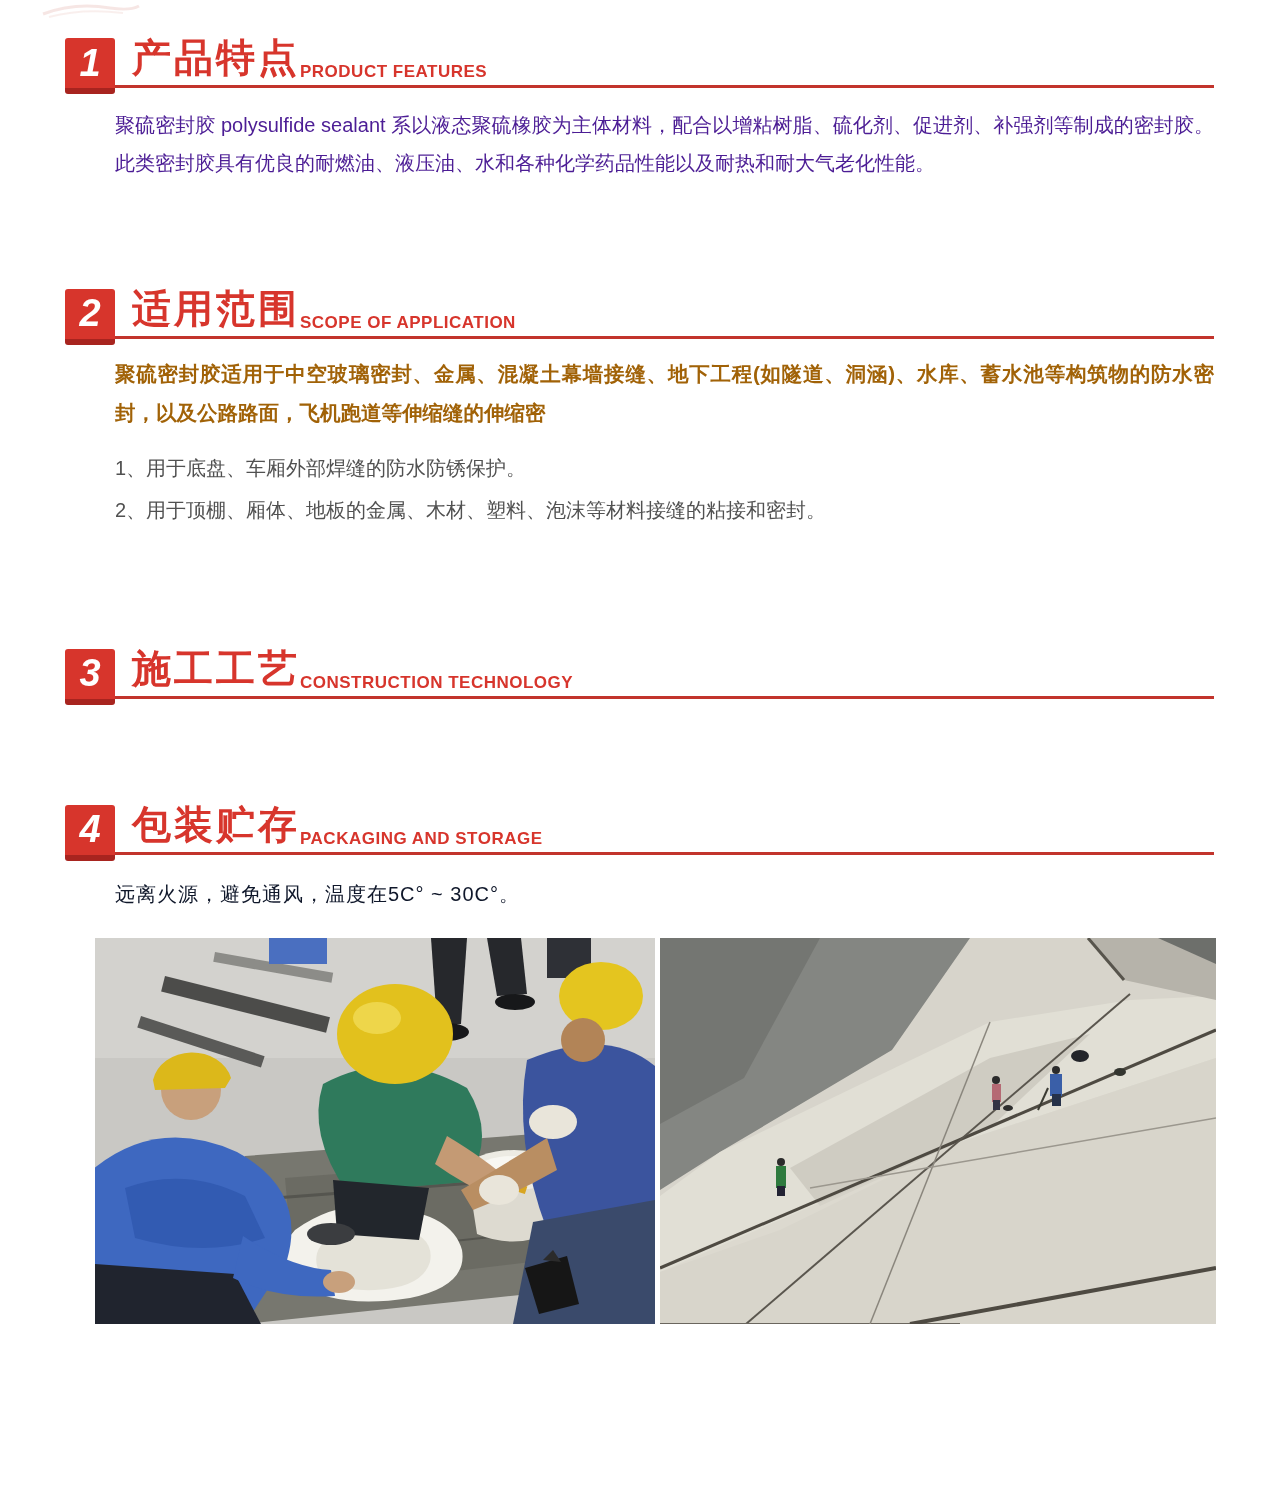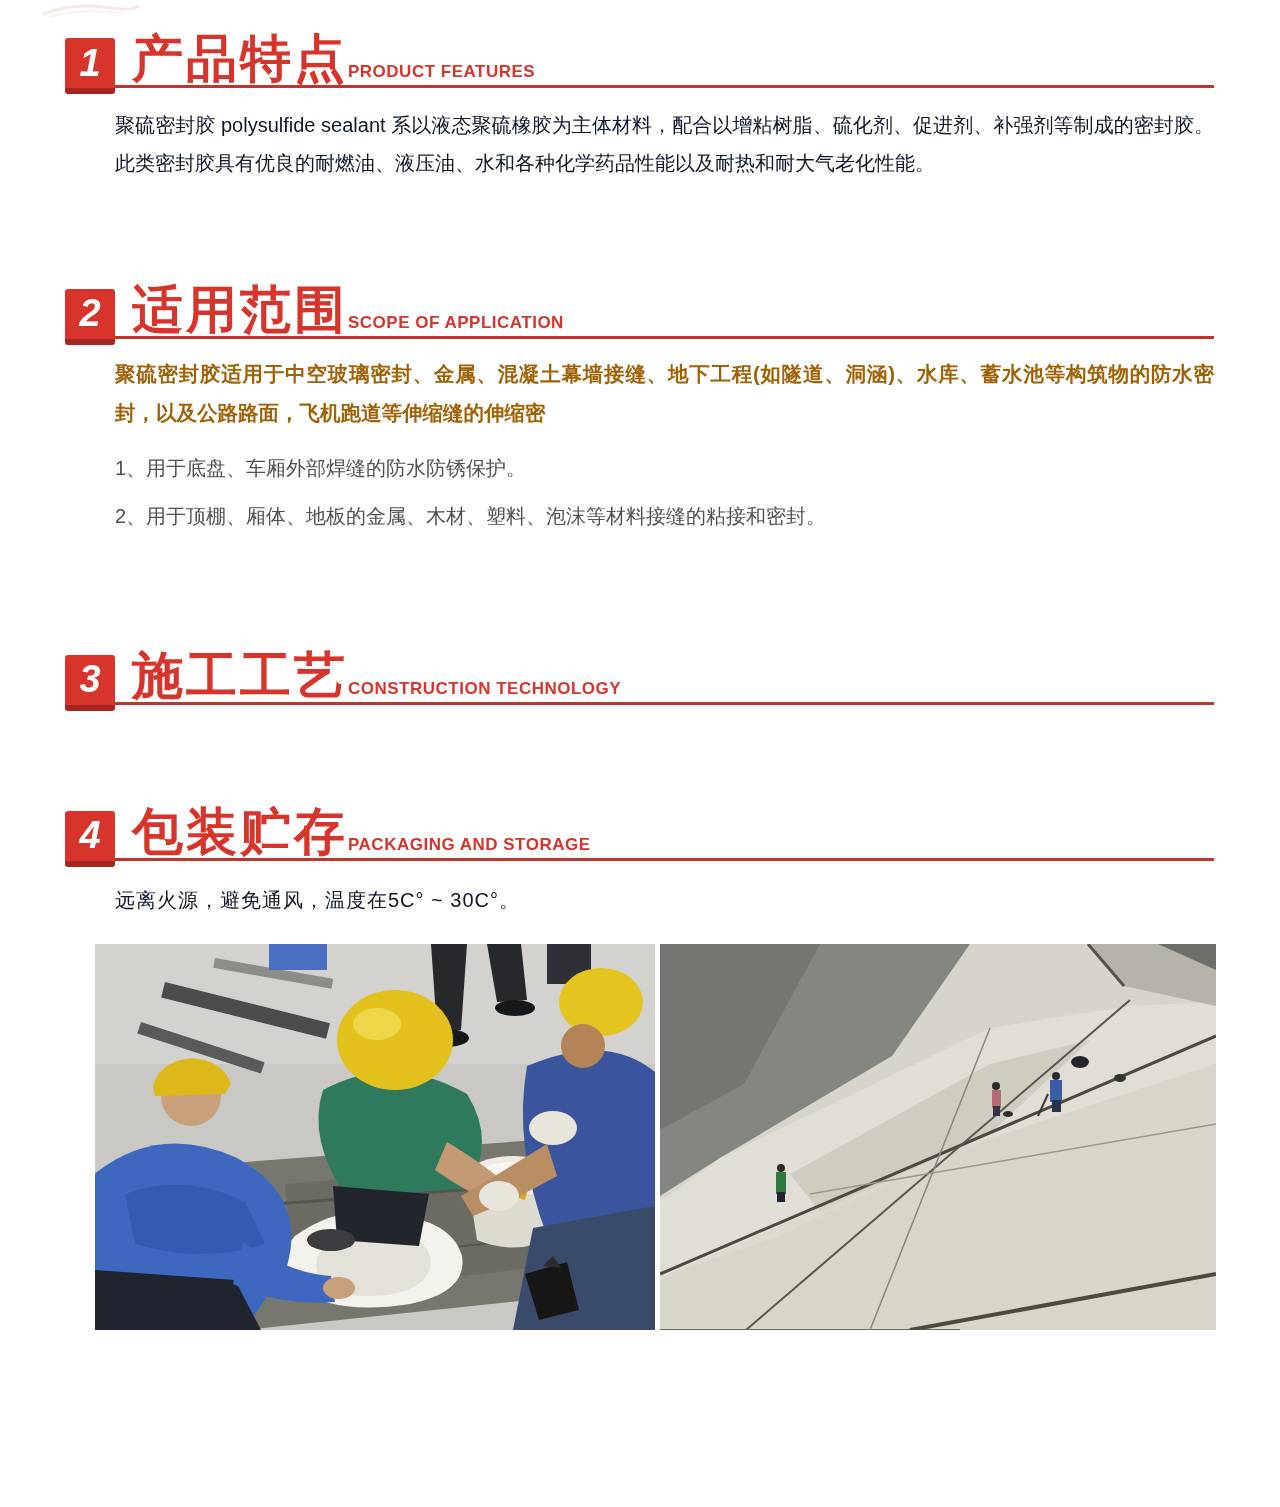--- a/index.html
+++ b/index.html
@@ -20,47 +20,47 @@
   }
   .num-badge{
     width:50px; height:56px; margin-bottom:-9px;
     background:#d7352c; border-bottom:6px solid #a8241f;
     border-radius:3px;
     color:#ffffff; font-size:38px; font-weight:bold; font-style:italic;
     display:flex; align-items:center; justify-content:center;
     flex:0 0 auto;
   }
   .sec-title{
-    color:#d7352c; font-size:51px; font-weight:bold;
-    letter-spacing:3px; line-height:1; margin-left:17px; margin-bottom:1px;
+    color:#d7352c; font-size:39px; font-weight:bold;
+    letter-spacing:3px; line-height:1; margin-left:17px; margin-bottom:8px;
     white-space:nowrap;
   }
   .sec-sub{
     color:#d7352c; font-size:17px; font-weight:bold;
     letter-spacing:.5px; margin-bottom:3px;
     white-space:nowrap;
   }
 
   
   .para{
     margin:18px 66px 0 115px;
-    font-size:20px; color:#0f172a; line-height:1.92;
+    font-size:20px; color:#4c1d95; line-height:1.92;
     text-align:justify;
   }
   .lead{
     margin:16px 66px 0 115px;
     font-size:20.5px; color:#a16207; font-weight:bold; line-height:1.9;
     text-align:justify;
   }
   .num-item{
     margin:0 66px 0 115px;
     font-size:20px; color:#515151; line-height:1.5;
   }
   .num-item.first{ margin-top:20px; }
-  .num-item.gap  { margin-top:18px; }
+  .num-item.gap  { margin-top:12px; }
   .num-item.tight{ margin-top:13px; }
 
   .bullets{ margin:20px 66px 0 121px; }
   .bullet{
     position:relative; padding-left:18px;
     font-size:20px; color:#515151; line-height:1.9;
     text-align:justify; margin-top:2px;
   }
   .bullet::before{
     content:"•"; position:absolute; left:0; top:2px;

